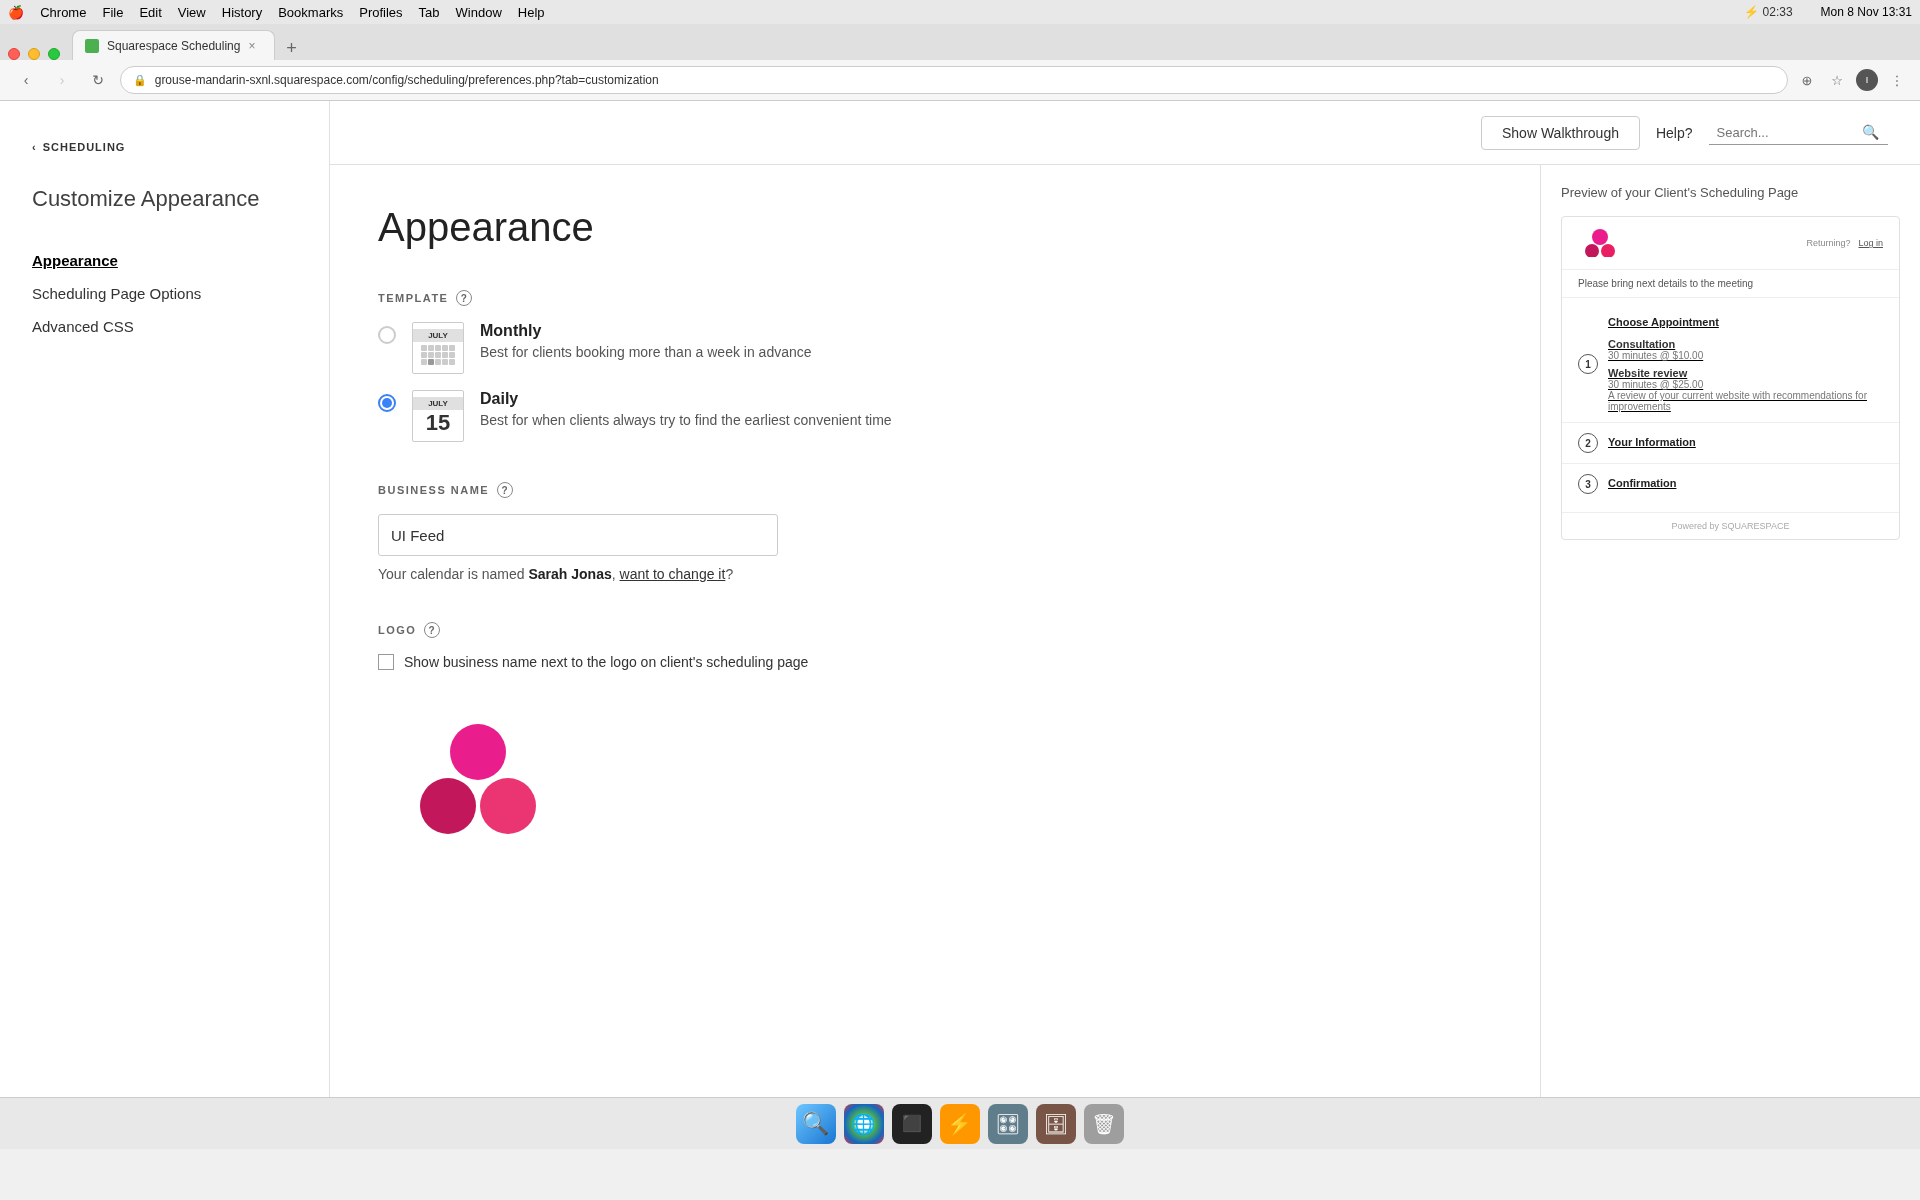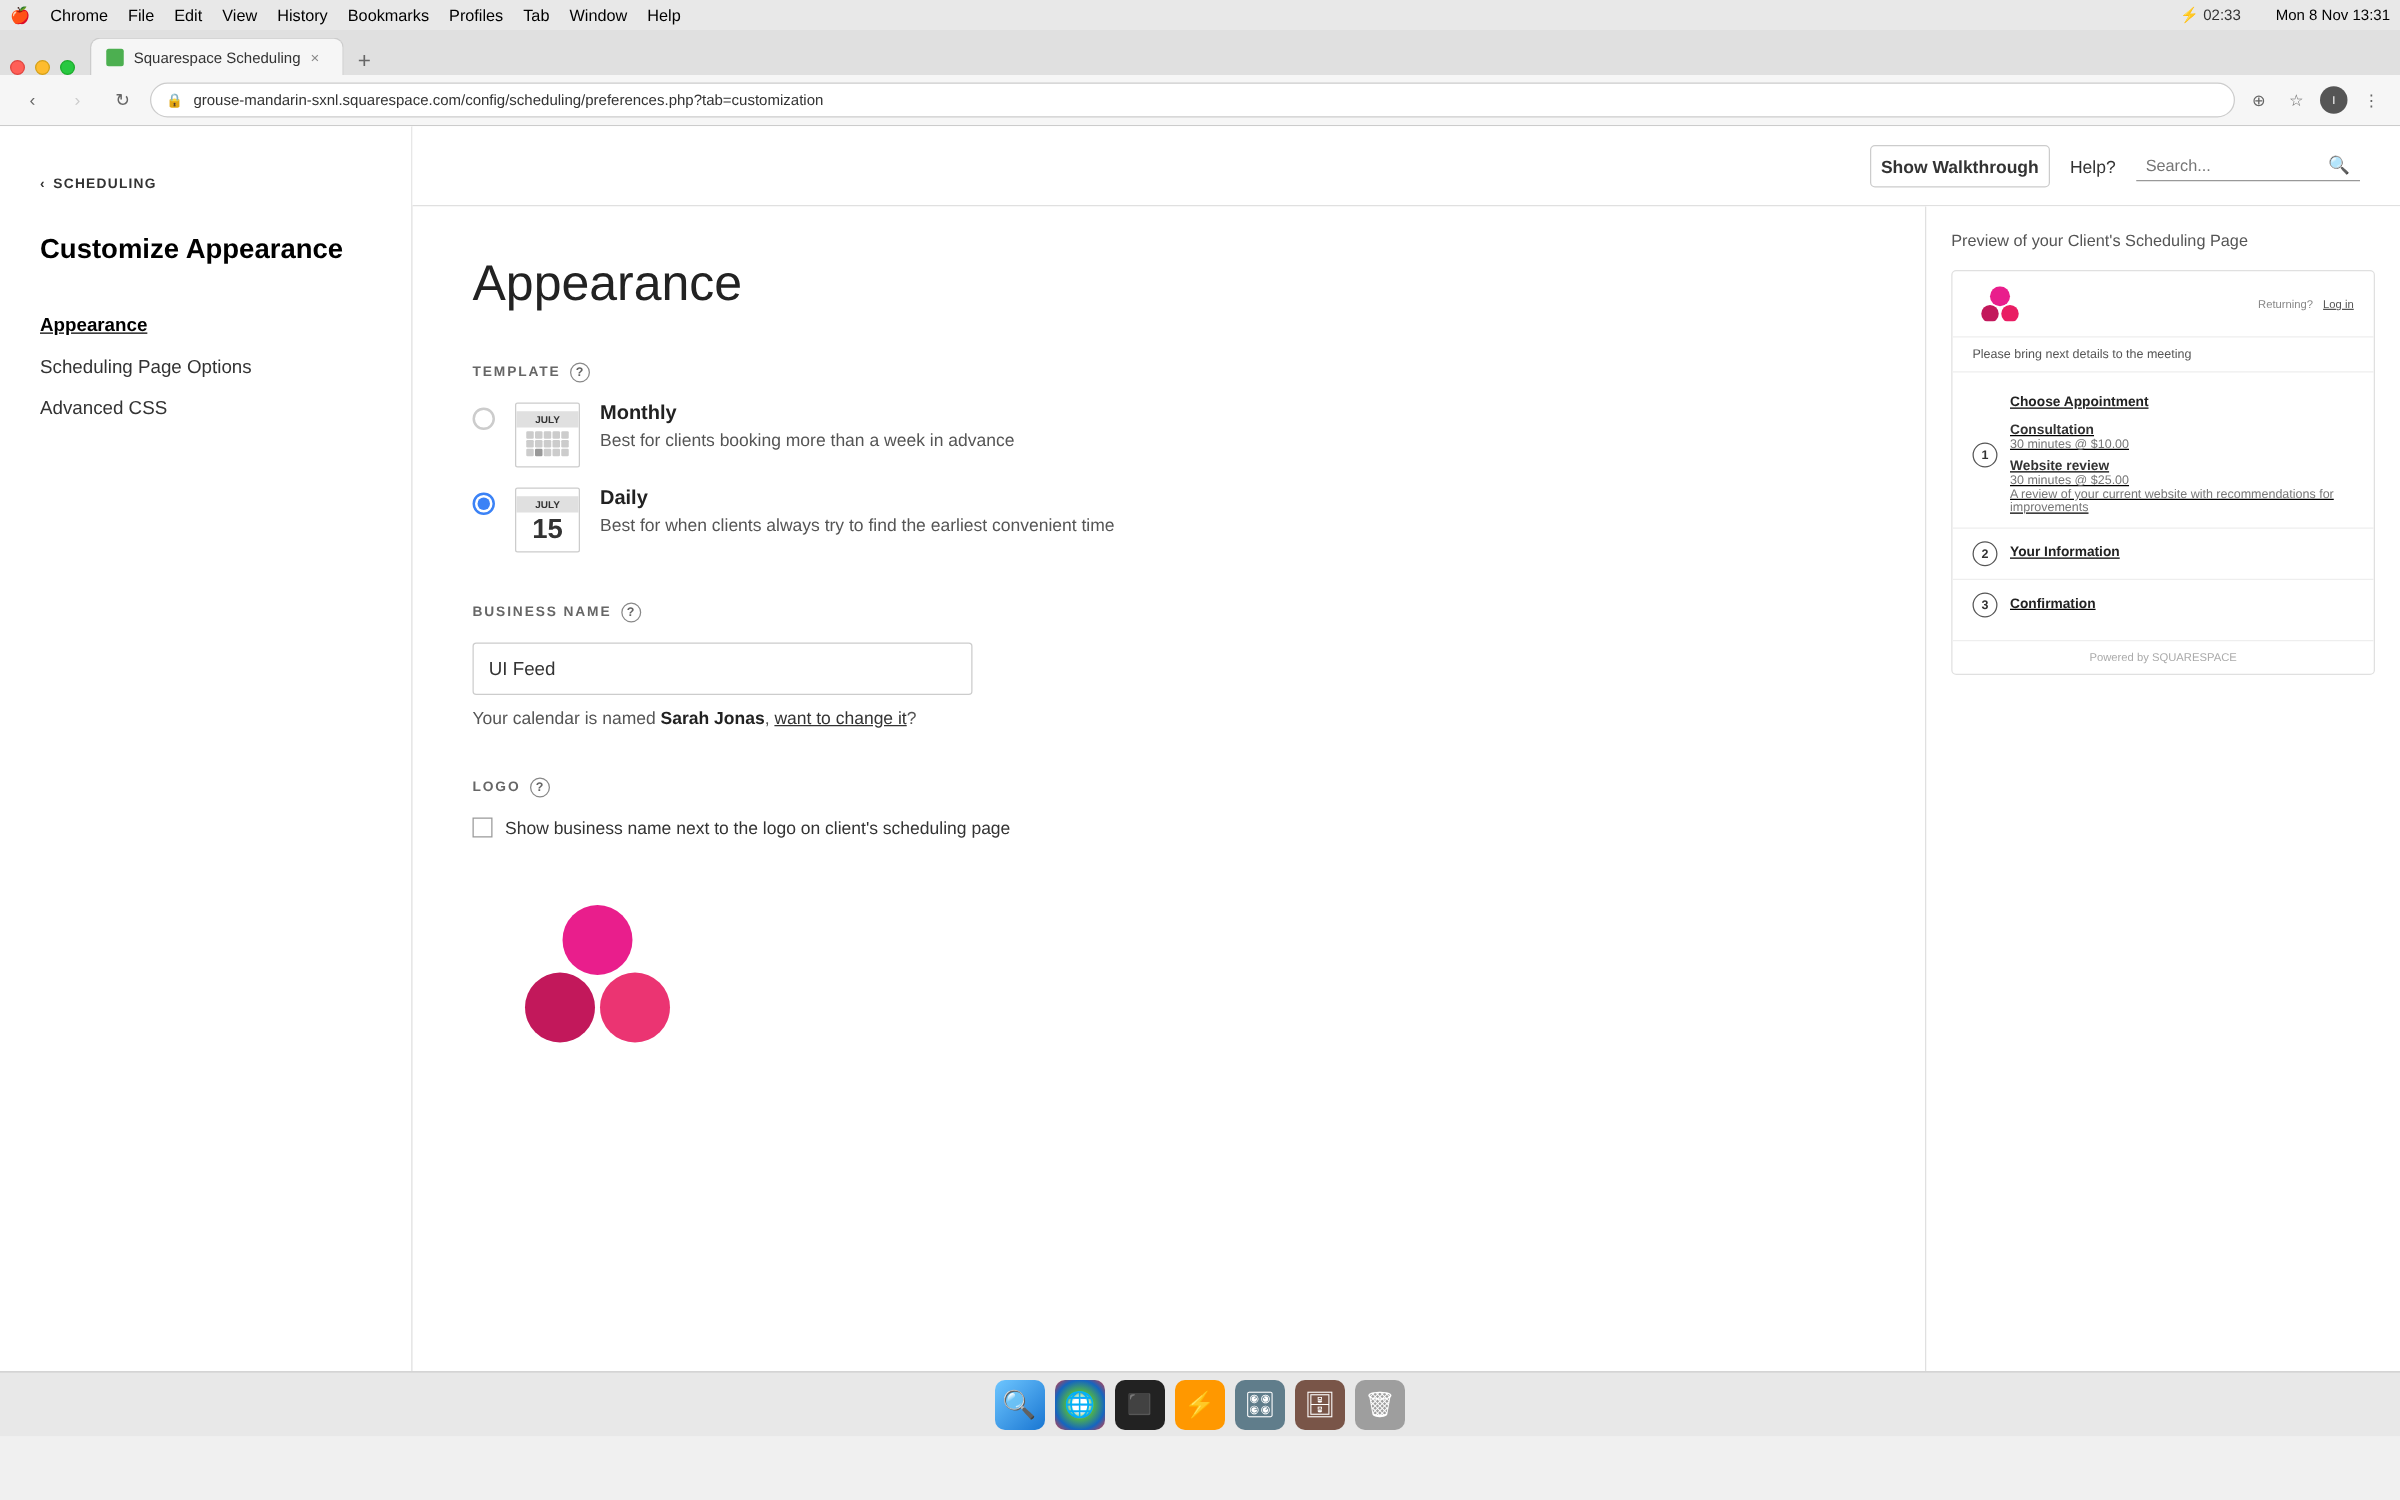--- a/index.html
+++ b/index.html
@@ -92,22 +92,22 @@
       font-size: 11px;
       font-weight: 700;
       letter-spacing: 1px;
       text-transform: uppercase;
       color: #333;
       cursor: pointer;
       margin-bottom: 32px;
     }
     .sidebar-title {
       font-size: 22px;
-      font-weight: 700;
-      color: #000000;
+      font-weight: 400;
+      color: #404040;
       margin-bottom: 32px;
       line-height: 1.3;
     }
     .sidebar-nav { display: flex; flex-direction: column; gap: 4px; }
     .sidebar-nav-item {
       font-size: 15px;
       color: #333;
       padding: 6px 0;
       cursor: pointer;
       text-decoration: none;
@@ -123,27 +123,27 @@
       height: 64px;
       border-bottom: 1px solid #e0e0e0;
       display: flex;
       align-items: center;
       justify-content: flex-end;
       padding: 0 32px;
       gap: 16px;
       background: #fff;
     }
     .walkthrough-btn {
-      padding: 8px 8px;
+      padding: 8px 20px;
       border: 1px solid #ccc;
       background: #fff;
       border-radius: 4px;
       font-size: 14px;
       cursor: pointer;
-      font-weight: 700;
+      font-weight: 400;
       color: #333;
     }
     .help-btn {
       font-size: 14px;
       color: #333;
       cursor: pointer;
       font-weight: 500;
     }
     .search-bar {
       display: flex;

